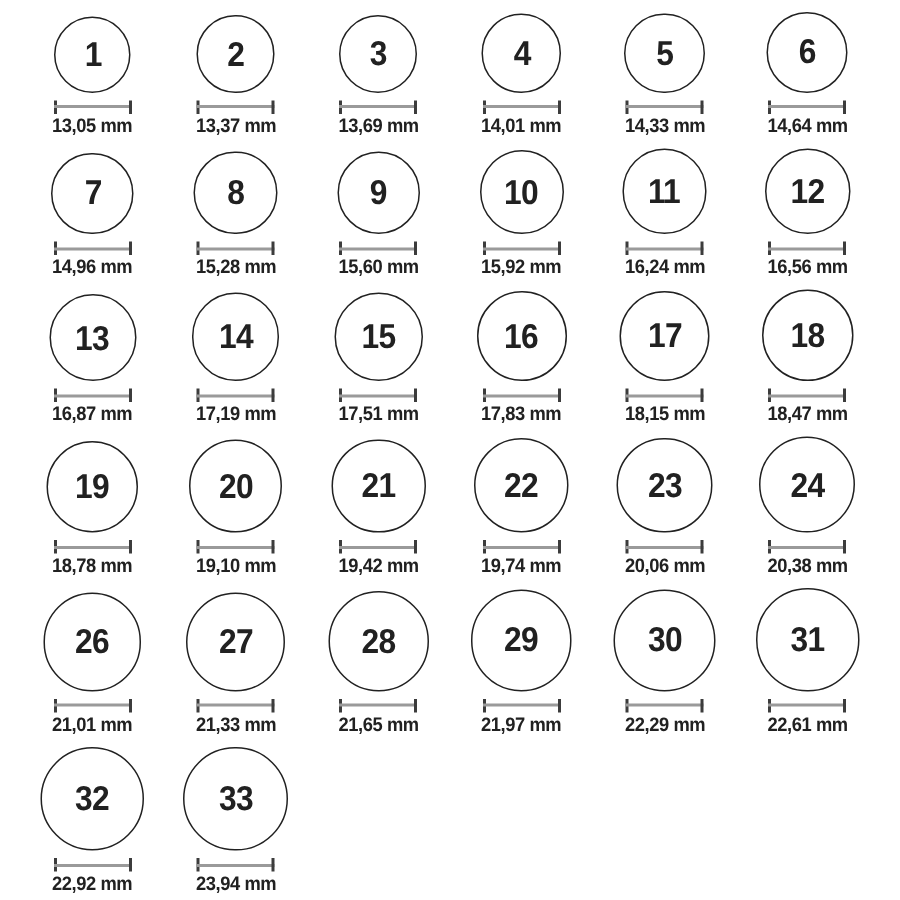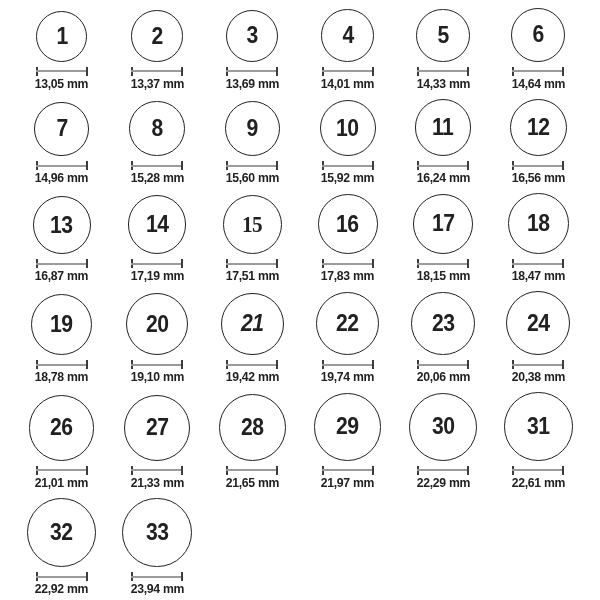--- a/index.html
+++ b/index.html
@@ -233,21 +233,21 @@
           <span class="num">14</span>
         </div>
         <div class="measure">
           <span class="tick left"></span>
           <span class="bar"></span>
           <span class="tick right"></span>
         </div>
         <div class="mm-label">17,19 mm</div>
       </div>
       <div class="cell">
-        <div class="circle" style="width: 59.12px; height: 59.12px; font-family: Liberation Serif, serif;">
+        <div class="circle" style="width: 59.12px; height: 59.12px;">
           <span class="num">15</span>
         </div>
         <div class="measure">
           <span class="tick left"></span>
           <span class="bar"></span>
           <span class="tick right"></span>
         </div>
         <div class="mm-label">17,51 mm</div>
       </div>
       <div class="cell">
@@ -299,21 +299,21 @@
           <span class="num">20</span>
         </div>
         <div class="measure">
           <span class="tick left"></span>
           <span class="bar"></span>
           <span class="tick right"></span>
         </div>
         <div class="mm-label">19,10 mm</div>
       </div>
       <div class="cell">
-        <div class="circle" style="width: 62.6px; height: 62.6px; font-style: italic;">
+        <div class="circle" style="width: 62.6px; height: 62.6px;">
           <span class="num">21</span>
         </div>
         <div class="measure">
           <span class="tick left"></span>
           <span class="bar"></span>
           <span class="tick right"></span>
         </div>
         <div class="mm-label">19,42 mm</div>
       </div>
       <div class="cell">

